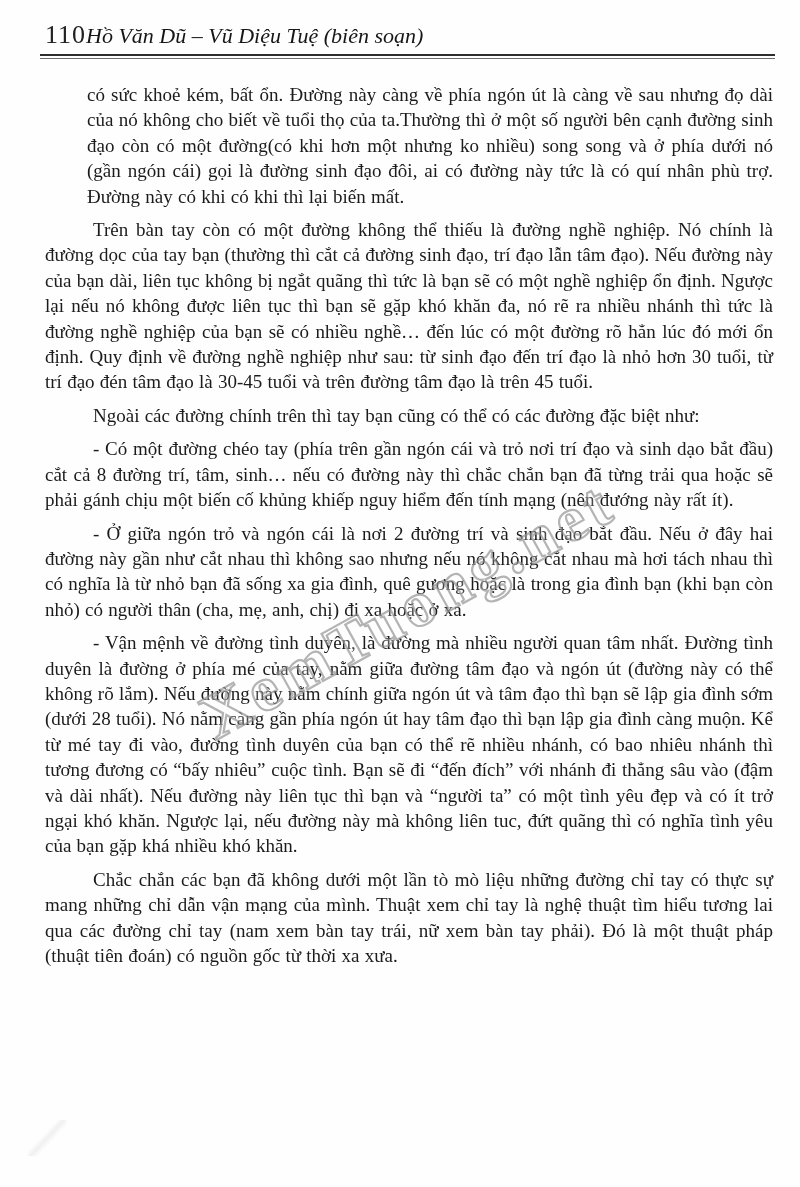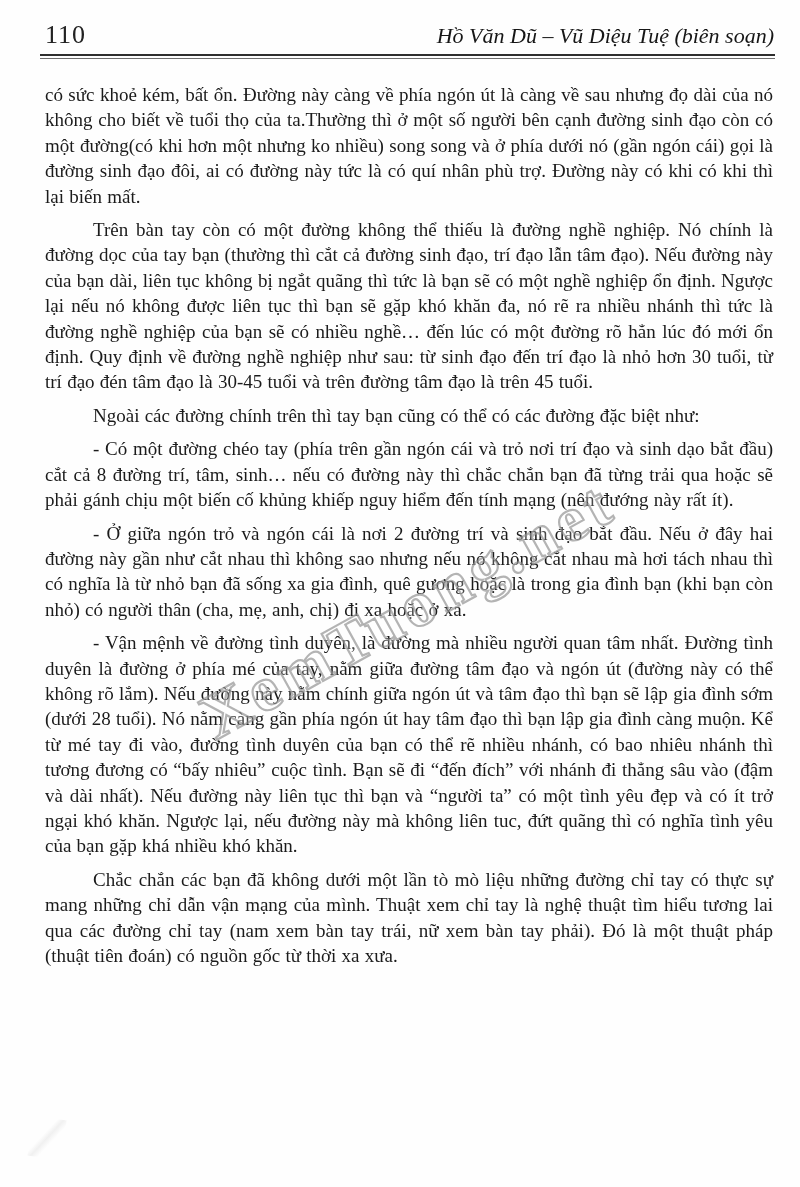--- a/index.html
+++ b/index.html
@@ -15,21 +15,21 @@
     overflow: hidden;
     font-family: "Liberation Serif", "DejaVu Serif", serif;
     color: #1b1b1b;
   }
   .page-header {
     position: absolute;
     top: 20px;
     left: 45px;
     right: 26px;
     display: flex;
-    justify-content: space-between;
+    justify-content: flex-start;
     align-items: baseline;
   }
   .page-number {
     font-size: 26px;
     letter-spacing: 1px;
     color: #222;
   }
   .author-credit {
     font-style: italic;
     font-size: 22px;
@@ -53,20 +53,21 @@
     line-height: 25.4px;
     text-align: justify;
     word-spacing: 0.5px;
   }
   .page-body p {
     margin: 0 0 8px 0;
     text-indent: 48px;
   }
   .page-body p.continuation {
     text-indent: 0;
+    margin-left: 42px;
   }
   .watermark {
     position: absolute;
     left: 95px;
     top: 572px;
     width: 625px;
     text-align: center;
     transform: rotate(-29deg);
     transform-origin: 50% 50%;
     font-family: "Liberation Serif", "DejaVu Serif", serif;

